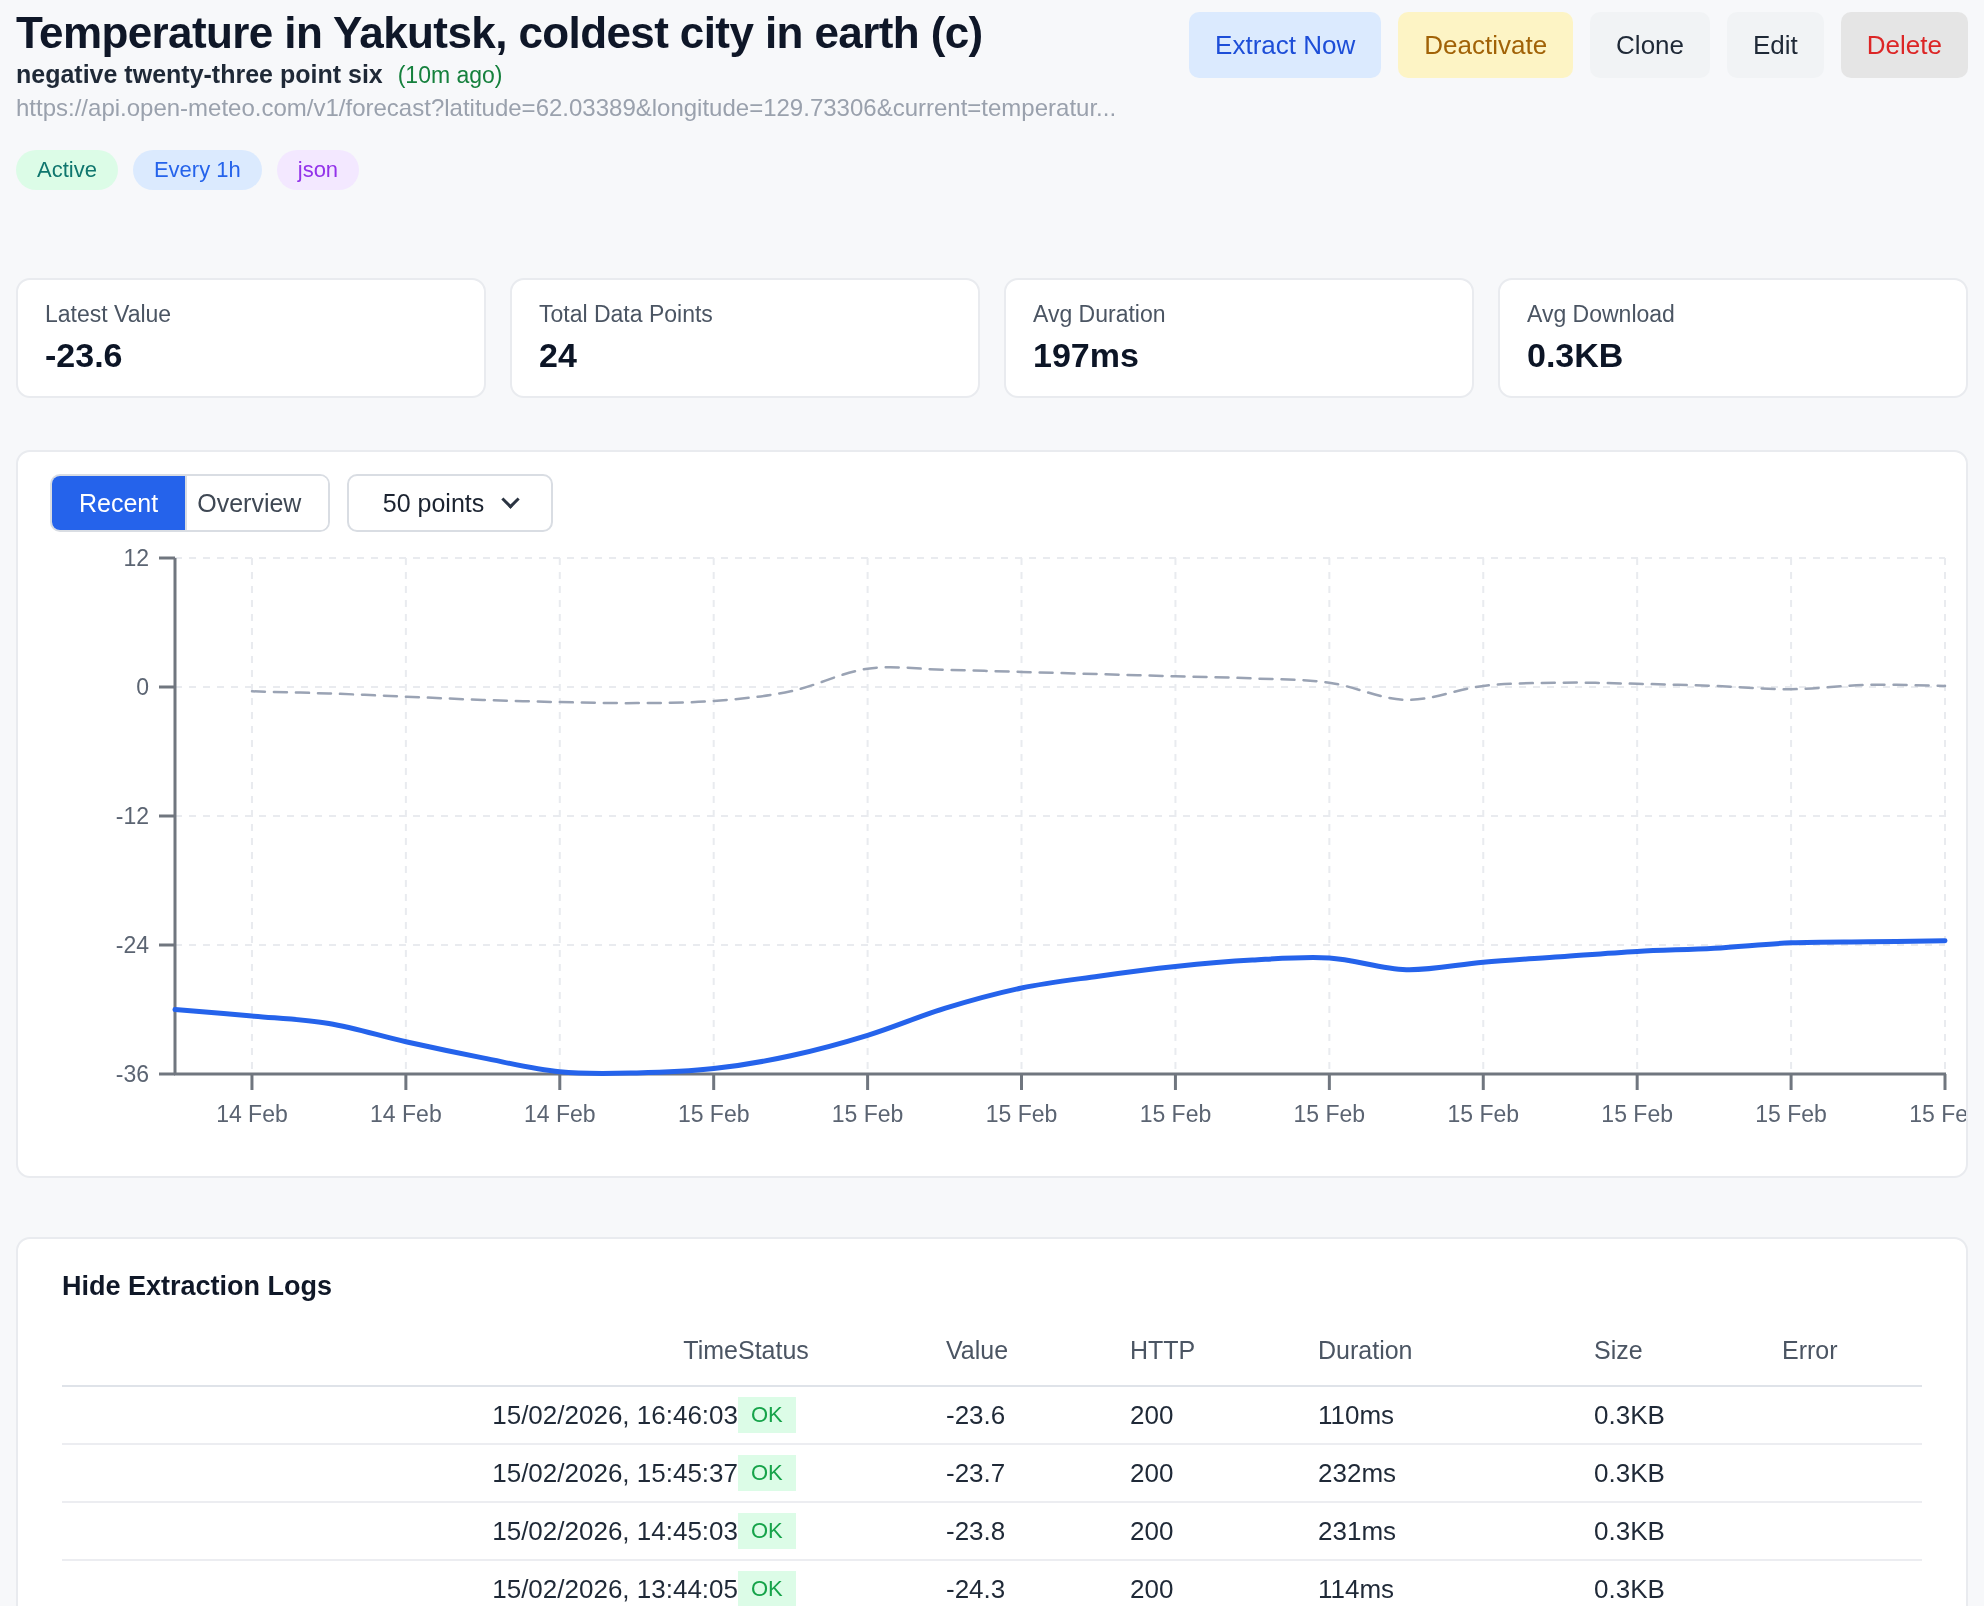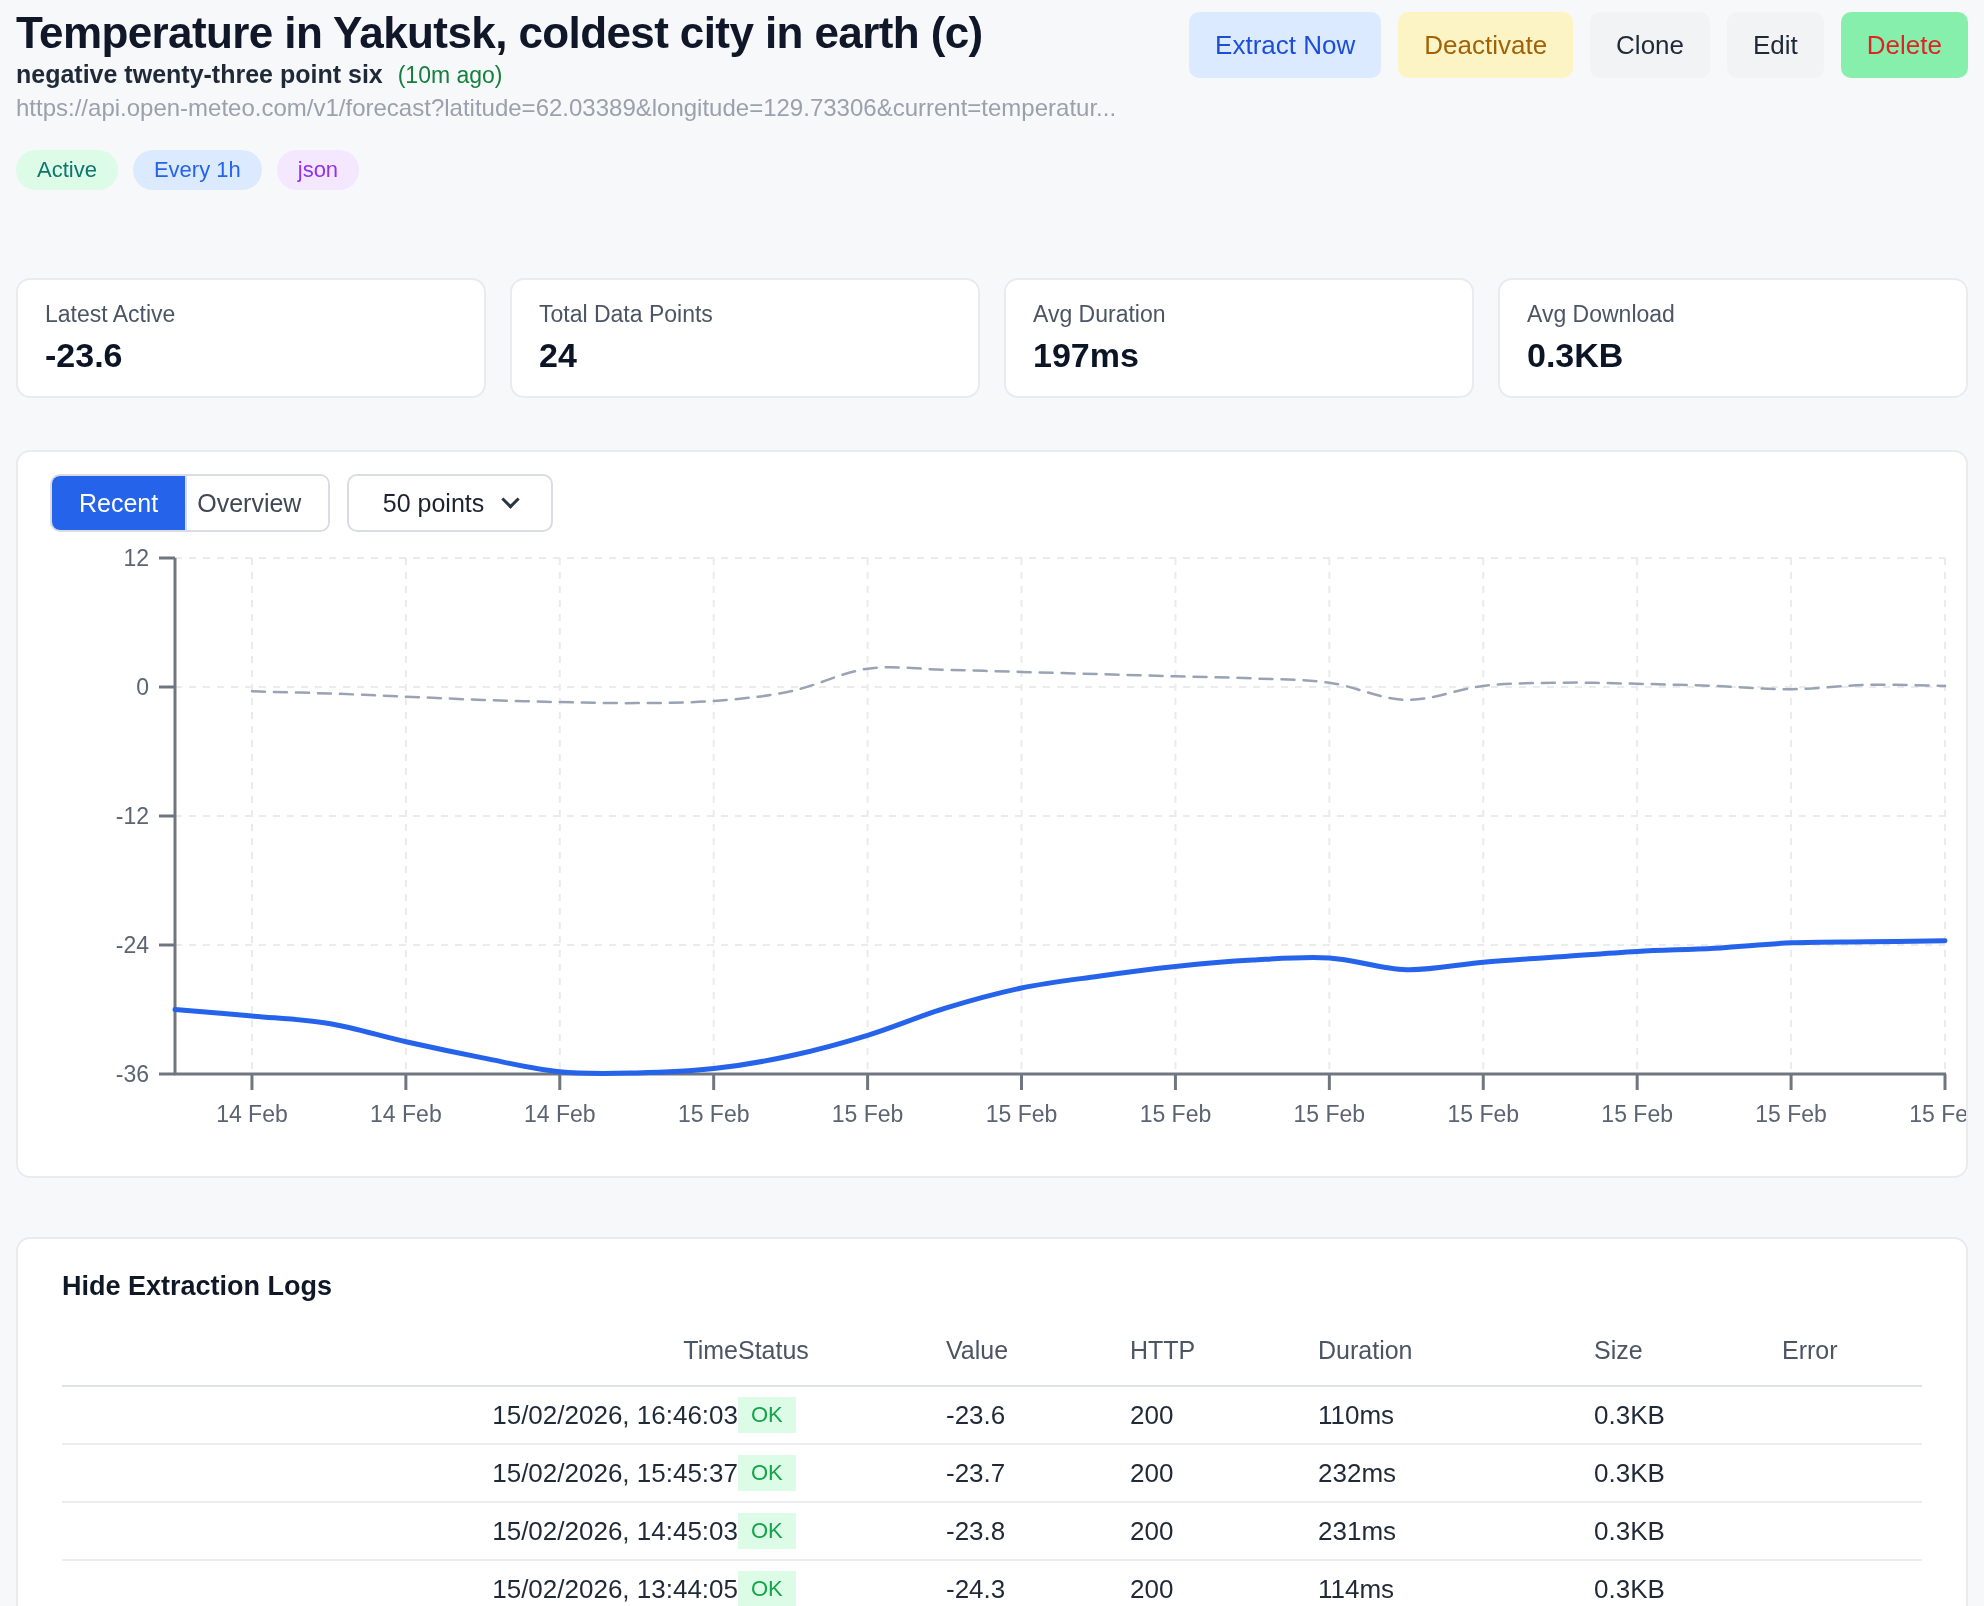--- a/index.html
+++ b/index.html
@@ -13,21 +13,21 @@
   .abs { position:absolute; }
 
   
   .page-title { left:16px; top:8px; font-size:44px; font-weight:700; letter-spacing:-0.6px; color:#0f1728; }
   .actions { top:12px; right:16px; display:flex; gap:17px; }
   .btn { height:66px; line-height:66px; padding:0 26px; border:none; border-radius:10px;
          font-family:inherit; font-size:26px; font-weight:500; cursor:pointer; }
   .btn.primary { background:#dbeafe; color:#1d4ed8; }
   .btn.warning { background:#fdf4c5; color:#a16207; }
   .btn.neutral { background:#f1f3f5; color:#1f2937; }
-  .btn.danger  { background:#86efac; color:#dc2626; }
+  .btn.danger  { background:#e5e5e5; color:#dc2626; }
 
   .subtitle { left:16px; top:60px; font-size:25px; }
   .subtitle .strong { font-weight:700; color:#1f2937; }
   .subtitle .ago { font-weight:400; font-size:23px; color:#15803d; margin-left:8px; }
   .url { left:16px; top:94px; font-size:24px; color:#9aa1ad; }
 
   .badges { left:16px; top:150px; display:flex; gap:15px; align-items:center; }
   .badge { font-size:22px; font-weight:500; padding:7px 21px; border-radius:999px; }
   .badge.green  { background:#dcfce7; color:#0f766e; }
   .badge.blue   { background:#dbeafe; color:#2563eb; }
@@ -93,21 +93,21 @@
 <div class="abs url">https://api.open-meteo.com/v1/forecast?latitude=62.03389&amp;longitude=129.73306&amp;current=temperatur...</div>
 
 <div class="abs badges">
   <span class="badge green">Active</span>
   <span class="badge blue">Every 1h</span>
   <span class="badge purple">json</span>
 </div>
 
 <div class="abs stats">
   <div class="stat-card">
-    <div class="stat-label">Latest Active</div>
+    <div class="stat-label">Latest Value</div>
     <div class="stat-value">-23.6</div>
   </div>
   <div class="stat-card">
     <div class="stat-label">Total Data Points</div>
     <div class="stat-value">24</div>
   </div>
   <div class="stat-card">
     <div class="stat-label">Avg Duration</div>
     <div class="stat-value">197ms</div>
   </div>

